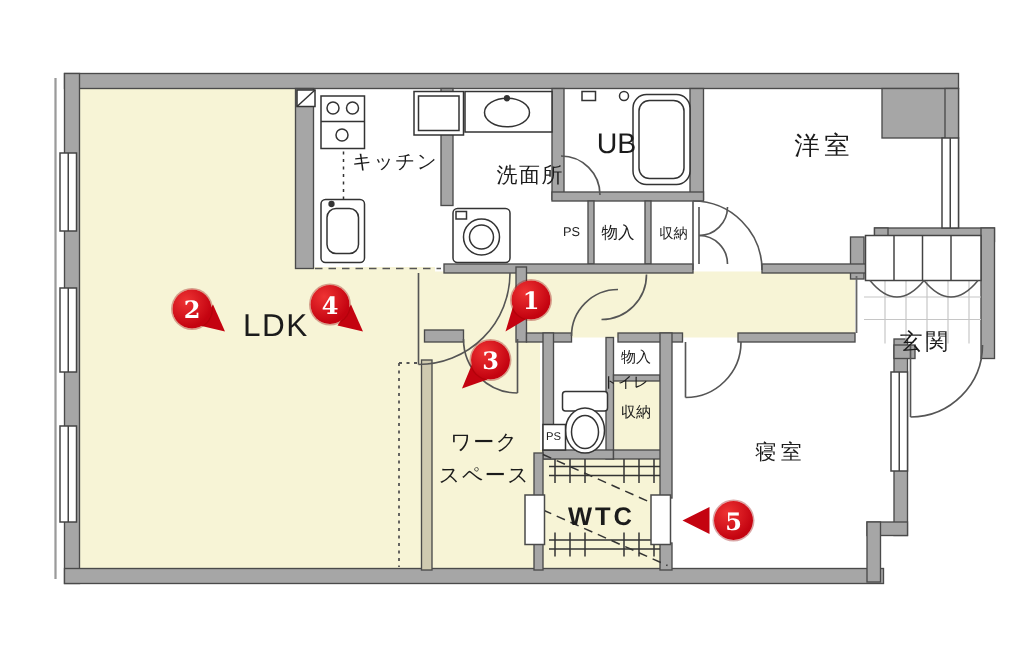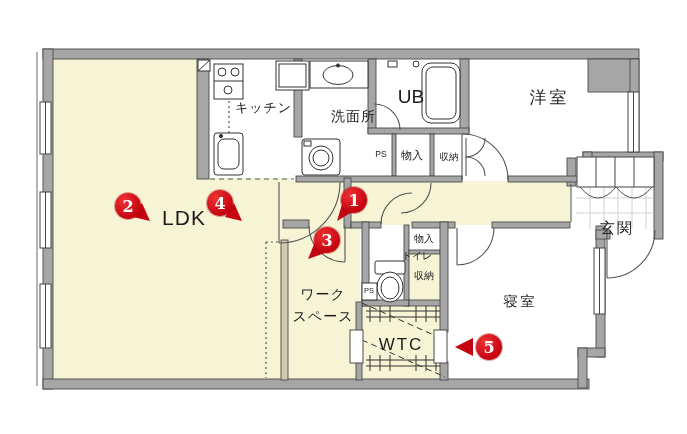--- a/index.html
+++ b/index.html
@@ -206,21 +206,21 @@
 
   <div class="lbl" style="left:184px;top:218px;font-size:21px;letter-spacing:1px;">LDK</div>
   <div class="lbl cjk" style="left:263px;top:108px;font-size:13px;letter-spacing:1px;text-indent:1px;">キッチン</div>
   <div class="lbl cjk" style="left:341px;top:117px;font-size:14px;letter-spacing:1px;text-indent:1px;margin-left:12px;">洗面所</div>
   <div class="lbl" style="left:411px;top:97px;font-size:19px;">UB</div>
   <div class="lbl cjk" style="left:548px;top:98px;font-size:17px;">洋室</div>
   <div class="lbl cjk" style="left:616px;top:200px;font-size:15px;letter-spacing:2px;text-indent:2px;margin-top:28px;">玄関</div>
   <div class="lbl" style="left:387px;top:256px;font-size:10px;margin-left:30px;">トイレ</div>
   <div class="lbl" style="left:323px;top:306px;font-size:14px;letter-spacing:1px;">ワーク
 スペース</div>
-  <div class="lbl" style="left:401px;top:345px;font-size:17px;letter-spacing:2px;">WTC</div>
+  <div class="lbl" style="left:401px;top:345px;font-size:17px;letter-spacing:2px;font-weight:bold;">WTC</div>
   <div class="lbl cjk" style="left:519px;top:302px;font-size:14px;">寝室</div>
   <div class="lbl" style="left:381px;top:155px;font-size:8.5px;">PS</div>
   <div class="lbl" style="left:412px;top:156px;font-size:11px;">物入</div>
   <div class="lbl" style="left:449px;top:157px;font-size:9.5px;">収納</div>
   <div class="lbl" style="left:424px;top:239px;font-size:10px;">物入</div>
   <div class="lbl" style="left:424px;top:276px;font-size:10px;">収納</div>
   <div class="lbl" style="left:369px;top:291px;font-size:7.5px;">PS</div>
 
   <div class="marker" style="left:341px;top:187px;">1</div>
   <div class="marker" style="left:115px;top:193px;">2</div>

